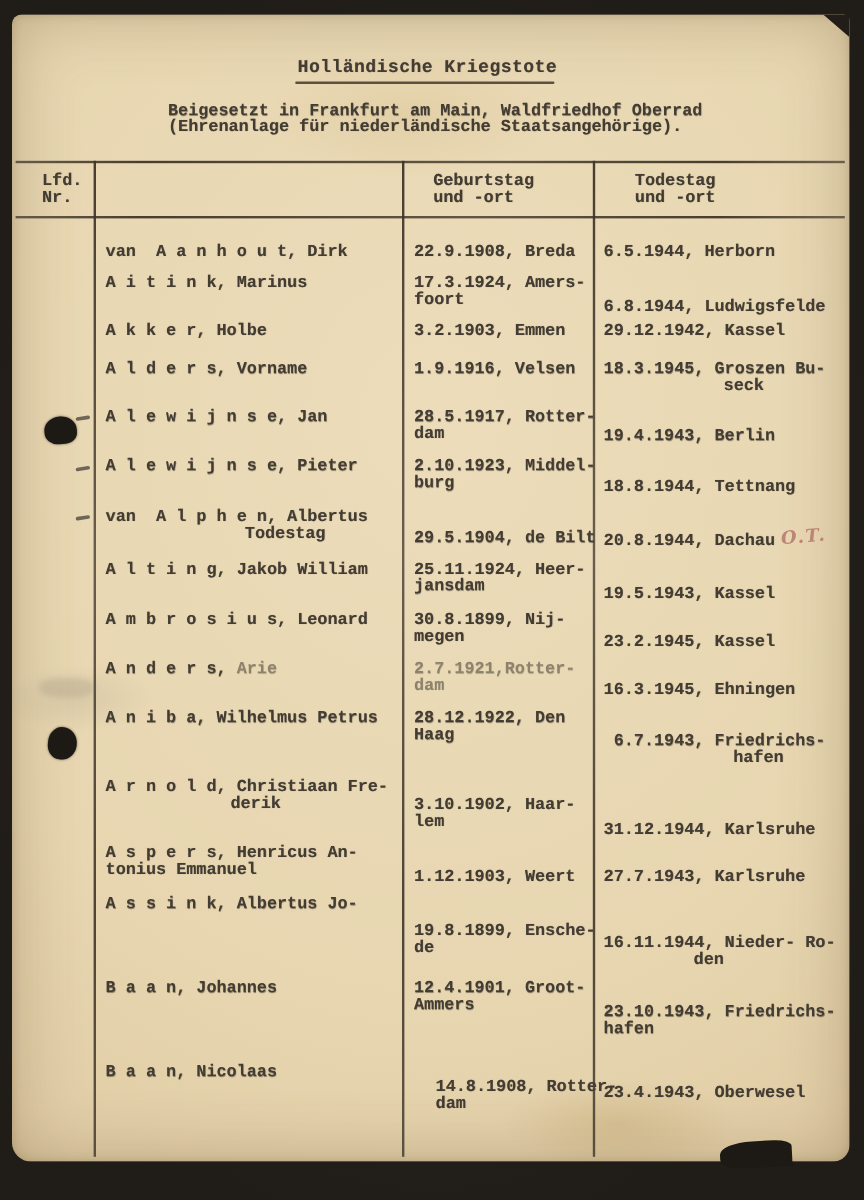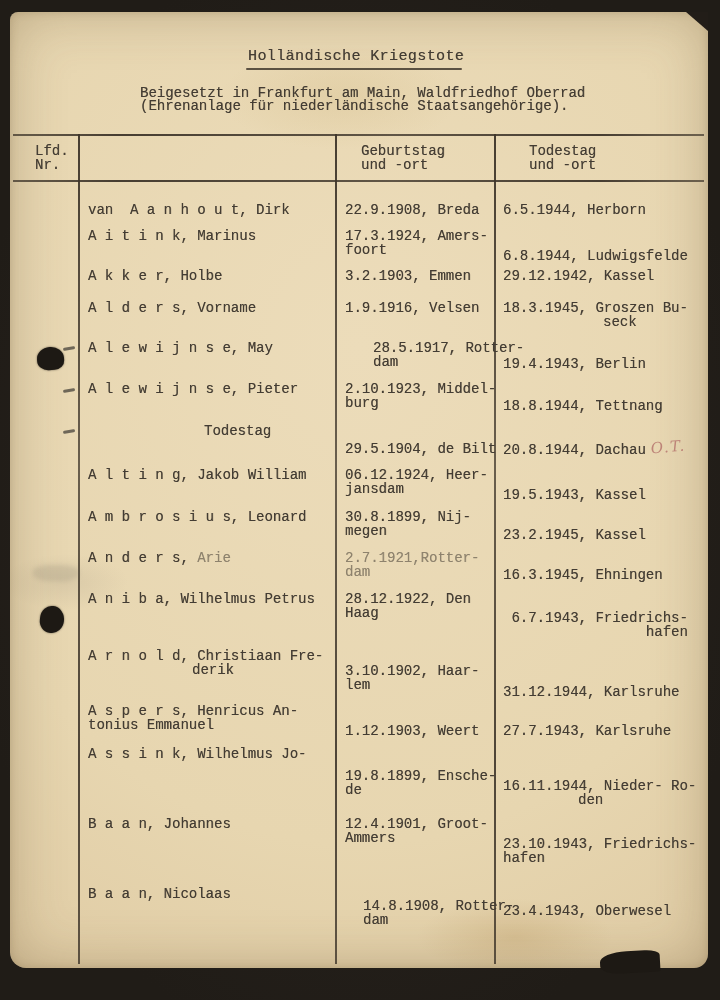--- a/index.html
+++ b/index.html
@@ -13,21 +13,21 @@
   .paper{
     position:absolute;left:10px;top:12px;width:698px;height:956px;
     border-radius:8px 5px 14px 16px;
     background:
       radial-gradient(140px 55px at 505px 925px, rgba(186,152,96,.30), transparent 70%),
       radial-gradient(90px 40px at 55px 570px, rgba(130,120,105,.14), transparent 70%),
       radial-gradient(160px 70px at 330px 85px, rgba(205,180,125,.25), transparent 75%),
       radial-gradient(ellipse 120% 100% at 50% 35%, #ecdcba 0%, #e7d6b0 52%, #ddc8a0 86%, #d1bb91 100%);
     box-shadow: inset 0 0 55px rgba(95,72,40,.30), inset 0 0 8px rgba(95,72,40,.22);
   }
-  .content{position:absolute;left:0;top:0;width:640px;height:1000px;}
+  .content{position:absolute;left:0;top:0;width:640px;height:1000px;font-weight:bold;}
   .txt{
     position:absolute;white-space:pre;
     color:#433c33;font-size:14px;line-height:13.5px;
     text-shadow:.3px .3px .6px rgba(62,54,44,.55);
   }
   .title{font-size:15px;letter-spacing:.4px;}
   .underline{position:absolute;height:2px;background:rgba(66,57,46,.85);border-radius:1px;}
   .hline{position:absolute;height:2px;background:linear-gradient(90deg,rgba(62,53,42,.75),rgba(62,53,42,.95) 15%,rgba(62,53,42,.8) 55%,rgba(62,53,42,.95) 85%,rgba(62,53,42,.7));}
   .vline{position:absolute;width:2px;background:linear-gradient(180deg,rgba(62,53,42,.95),rgba(62,53,42,.75) 40%,rgba(62,53,42,.9) 75%,rgba(62,53,42,.8));}
   .cell{position:absolute;}
@@ -129,23 +129,23 @@
           <div class="cell" style="left: 345px; top: 302px;">
             <div class="line">1.9.1916, Velsen</div>
           </div>
           <div class="cell" style="left: 503px; top: 302px;">
             <div class="line">18.3.1945, Groszen Bu-</div>
             <div class="line" style="margin-left: 100px;">seck</div>
           </div>
         </div>
         <div>
           <div class="cell" style="left: 88px; top: 342px;">
-            <div class="line">A l e w i j n s e, May</div>
-          </div>
-          <div class="cell" style="left: 345px; top: 342px; margin-left: 28px;">
+            <div class="line">A l e w i j n s e, Jan</div>
+          </div>
+          <div class="cell" style="left: 345px; top: 342px;">
             <div class="line">28.5.1917, Rotter-</div>
             <div class="line">dam</div>
           </div>
           <div class="cell" style="left: 503px; top: 358px;">
             <div class="line">19.4.1943, Berlin</div>
           </div>
         </div>
         <div>
           <div class="cell" style="left: 88px; top: 383px;">
             <div class="line">A l e w i j n s e, Pieter</div>
@@ -153,35 +153,36 @@
           <div class="cell" style="left: 345px; top: 383px;">
             <div class="line">2.10.1923, Middel-</div>
             <div class="line">burg</div>
           </div>
           <div class="cell" style="left: 503px; top: 400px;">
             <div class="line">18.8.1944, Tettnang</div>
           </div>
         </div>
         <div>
           <div class="cell" style="left: 88px; top: 425px;">
+            <div class="line">van  A l p h e n, Albertus</div>
             <div class="line" style="margin-left: 116px;">Todestag</div>
           </div>
           <div class="cell" style="left: 345px; top: 443px;">
             <div class="line">29.5.1904, de Bilt</div>
           </div>
           <div class="cell" style="left: 503px; top: 443px;">
             <div class="line">20.8.1944, Dachau<span class="annot">O.T.</span></div>
           </div>
         </div>
         <div>
           <div class="cell" style="left: 88px; top: 469px;">
             <div class="line">A l t i n g, Jakob William</div>
           </div>
           <div class="cell" style="left: 345px; top: 469px;">
-            <div class="line">06.12.1924, Heer-</div>
+            <div class="line">25.11.1924, Heer-</div>
             <div class="line">jansdam</div>
           </div>
           <div class="cell" style="left: 503px; top: 489px;">
             <div class="line">19.5.1943, Kassel</div>
           </div>
         </div>
         <div>
           <div class="cell" style="left: 88px; top: 511px;">
             <div class="line">A m b r o s i u s, Leonard</div>
           </div>
@@ -206,21 +207,21 @@
           </div>
         </div>
         <div>
           <div class="cell" style="left: 88px; top: 593px;">
             <div class="line">A n i b a, Wilhelmus Petrus</div>
           </div>
           <div class="cell" style="left: 345px; top: 593px;">
             <div class="line">28.12.1922, Den</div>
             <div class="line">Haag</div>
           </div>
-          <div class="cell" style="left: 503px; top: 612px; text-align: right;">
+          <div class="cell" style="left: 503px; top: 612px;">
             <div class="line"> 6.7.1943, Friedrichs-</div>
             <div class="line" style="margin-left: 108px;">hafen</div>
           </div>
         </div>
         <div>
           <div class="cell" style="left: 88px; top: 650px;">
             <div class="line">A r n o l d, Christiaan Fre-</div>
             <div class="line" style="margin-left: 104px;">derik</div>
           </div>
           <div class="cell" style="left: 345px; top: 665px;">
@@ -238,21 +239,21 @@
           </div>
           <div class="cell" style="left: 345px; top: 725px;">
             <div class="line">1.12.1903, Weert</div>
           </div>
           <div class="cell" style="left: 503px; top: 725px;">
             <div class="line">27.7.1943, Karlsruhe</div>
           </div>
         </div>
         <div>
           <div class="cell" style="left: 88px; top: 748px;">
-            <div class="line">A s s i n k, Wilhelmus Jo-</div>
+            <div class="line">A s s i n k, Albertus Jo-</div>
           </div>
           <div class="cell" style="left: 345px; top: 770px;">
             <div class="line">19.8.1899, Ensche-</div>
             <div class="line">de</div>
           </div>
           <div class="cell" style="left: 503px; top: 780px;">
             <div class="line">16.11.1944, Nieder- Ro-</div>
             <div class="line" style="margin-left: 75px;">den</div>
           </div>
         </div>

